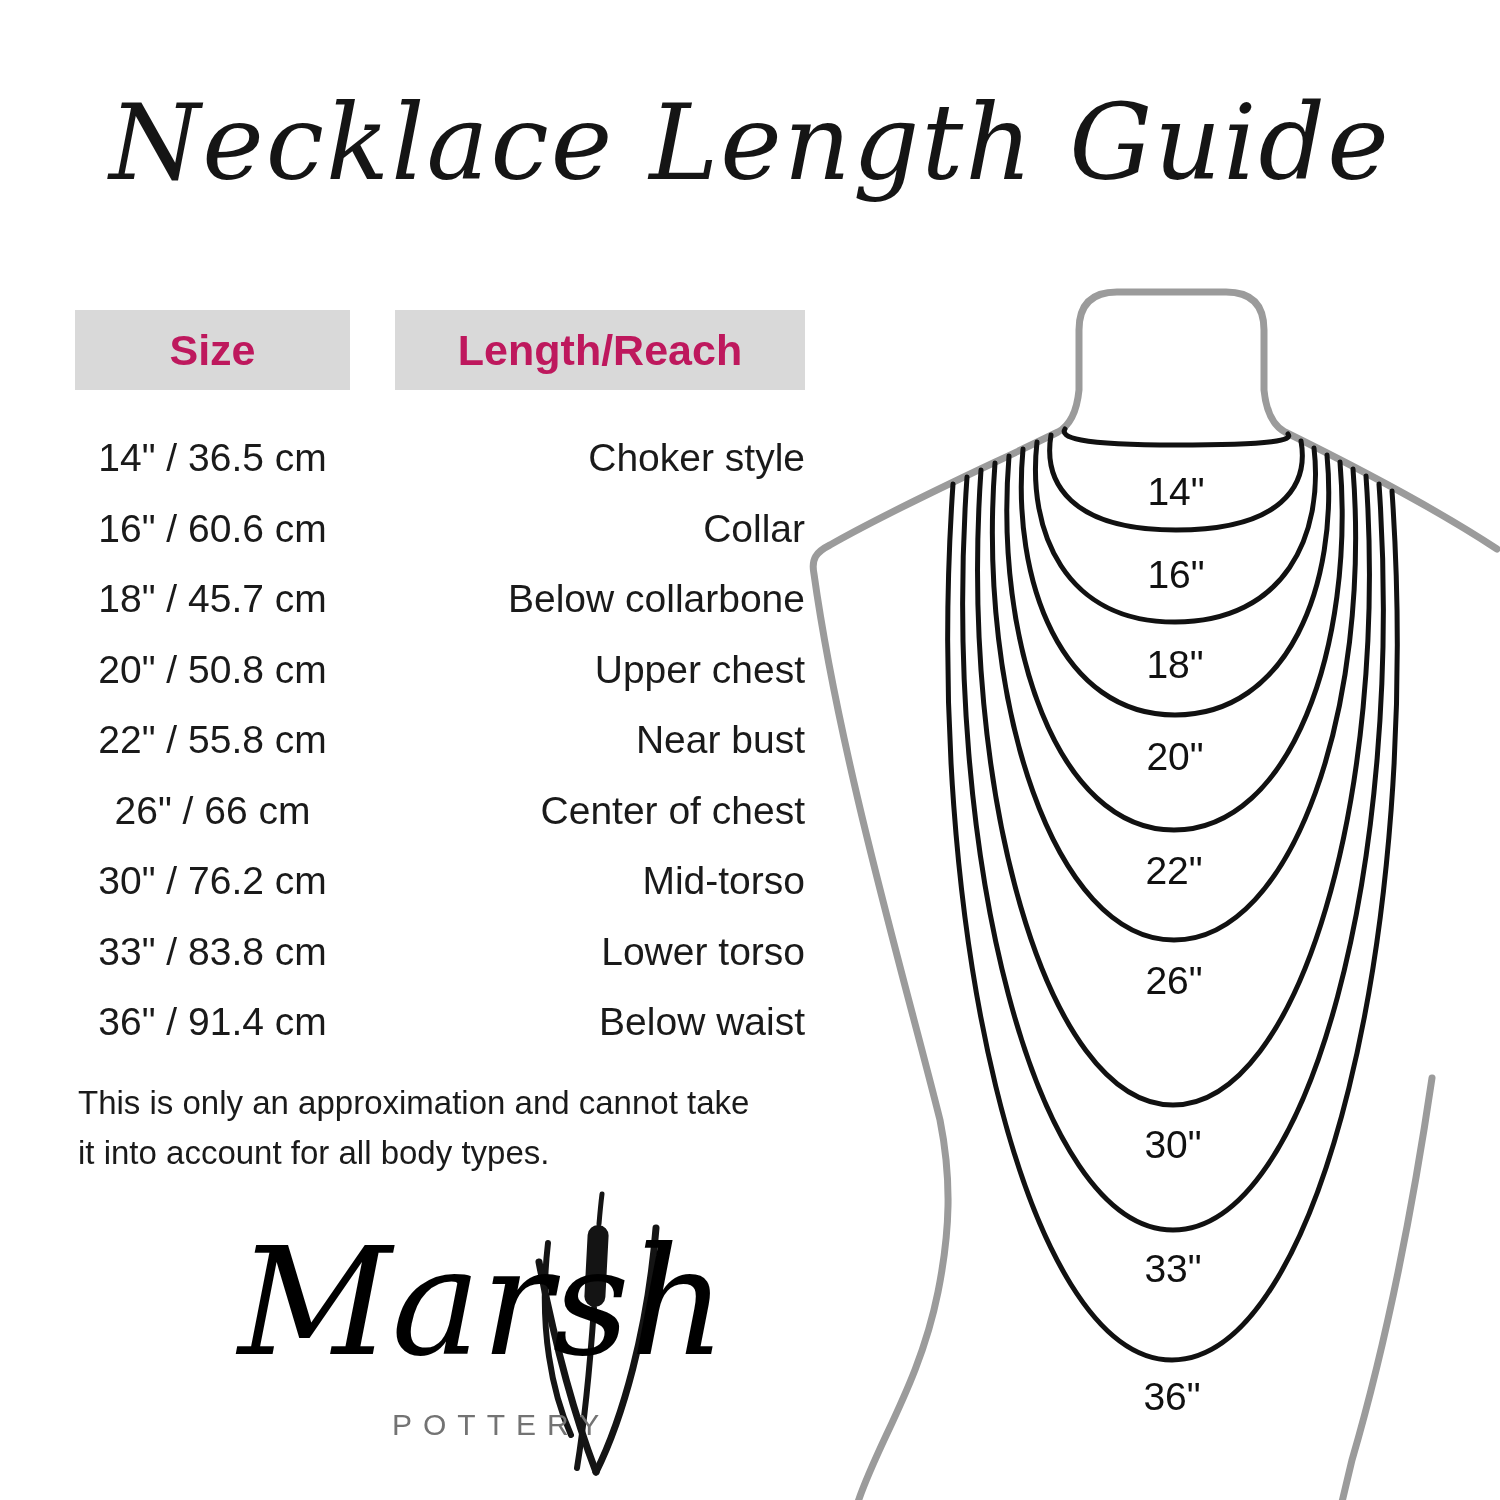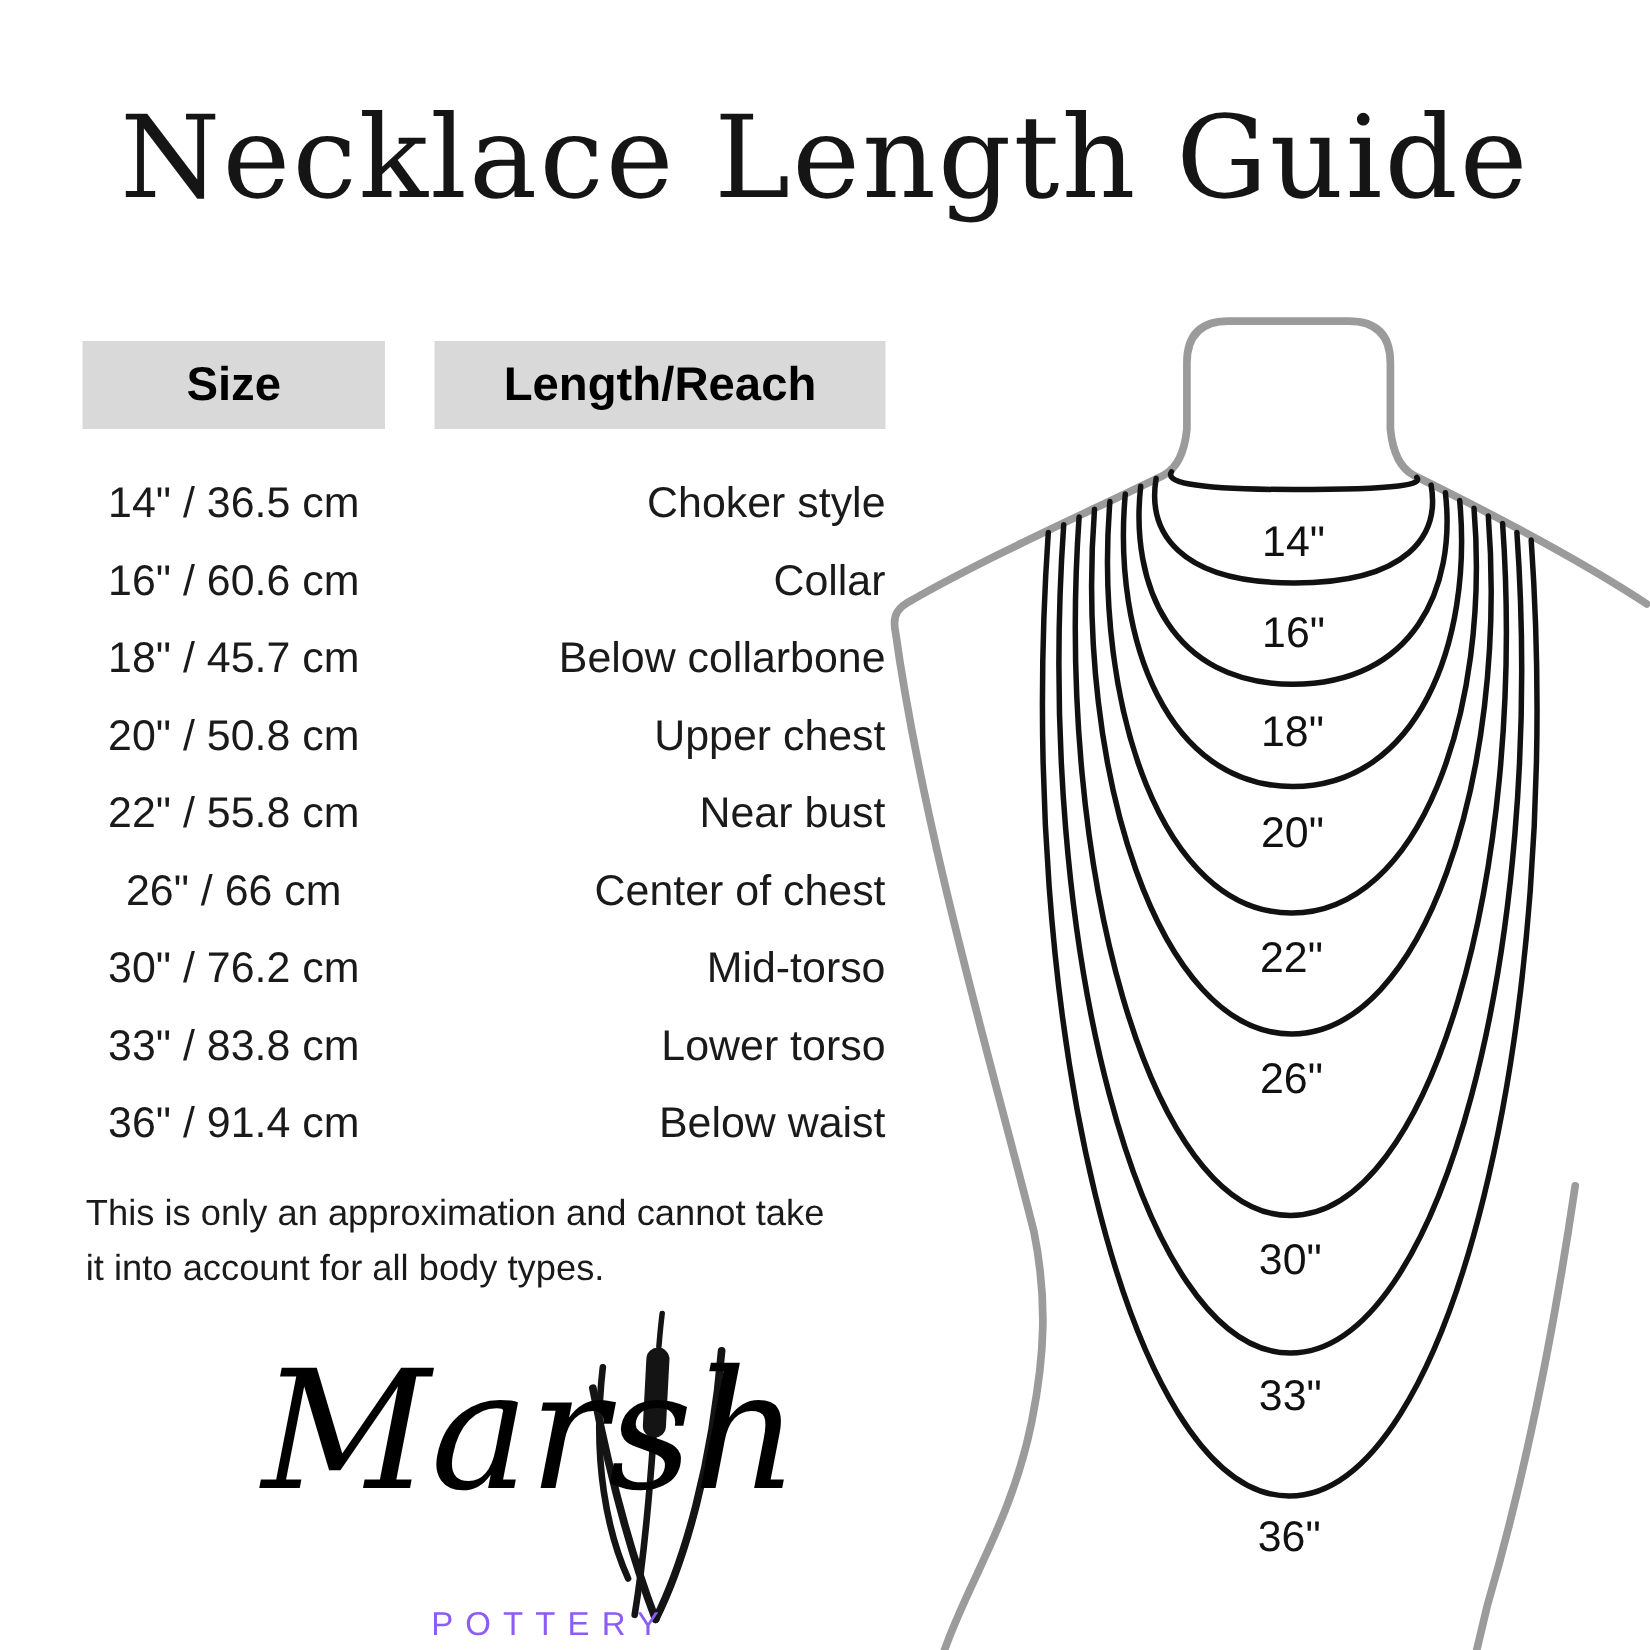--- a/index.html
+++ b/index.html
@@ -12,32 +12,33 @@
     overflow:hidden;
   }
   .canvas{position:absolute;inset:0;width:1500px;height:1500px;}
 
   
   .title{
     position:absolute;
     left:0; top:18px; width:1500px; height:250px;
     display:flex;align-items:center;justify-content:center;
     font-family:"DejaVu Serif", serif;
+    font-style:italic;
     font-size:104px;
     letter-spacing:2px;
     color:#151515;
     white-space:nowrap;
   }
 
   
   .hdr{
     position:absolute; top:310px; height:80px;
     background:#d9d9d9;
     display:flex;align-items:center;justify-content:center;
-    font-weight:bold;font-size:43px;color:#000000;
+    font-weight:bold;font-size:43px;color:#be185d;
   }
   .hdr-size{left:75px;width:275px;}
   .hdr-reach{left:395px;width:410px;}
 
   .table-rows{
     position:absolute;left:75px;top:423px;width:730px;
   }
   .trow{
     display:flex;height:70.5px;align-items:center;
   }
@@ -58,22 +59,22 @@
   
   .brand-name{
     position:absolute;left:238px;top:1215px;
     font-family:"DejaVu Serif", serif;
     font-style:italic;
     font-size:150px;
     color:#000000;
     white-space:nowrap;
   }
   .brand-sub{
-    position:absolute;left:392px;top:1460px;
-    font-size:30px;letter-spacing:11px;color:#8b5cf6;
+    position:absolute;left:392px;top:1408px;
+    font-size:30px;letter-spacing:11px;color:#737373;
     white-space:nowrap;
   }
 
   svg text{
     font-family:"Liberation Sans", sans-serif;
     font-size:39px;
     fill:#111111;
   }
 </style>
 </head>

